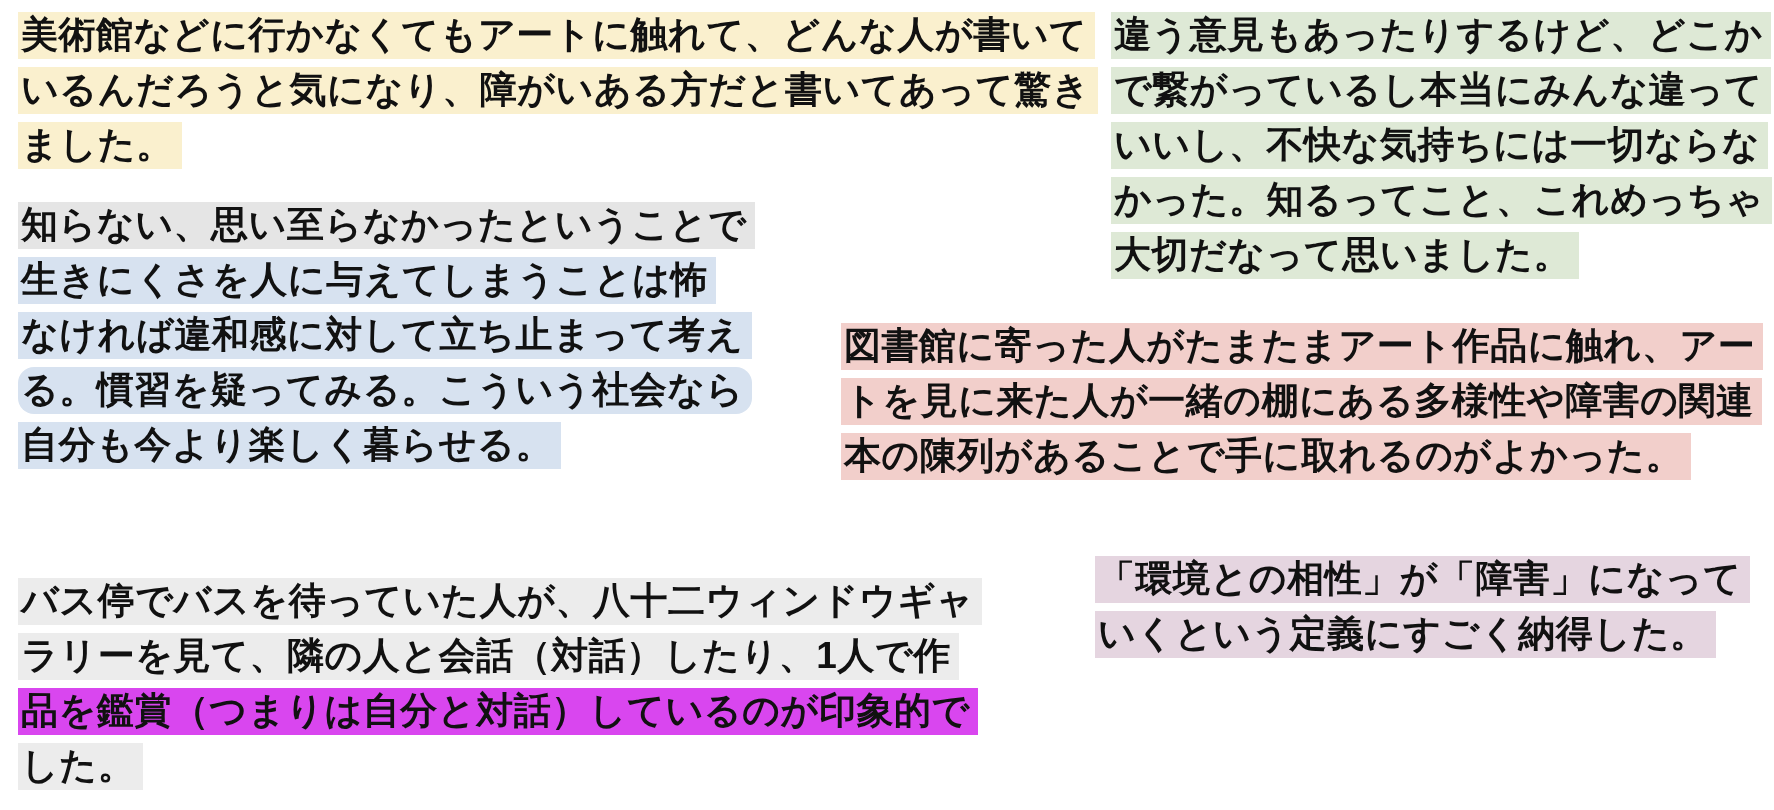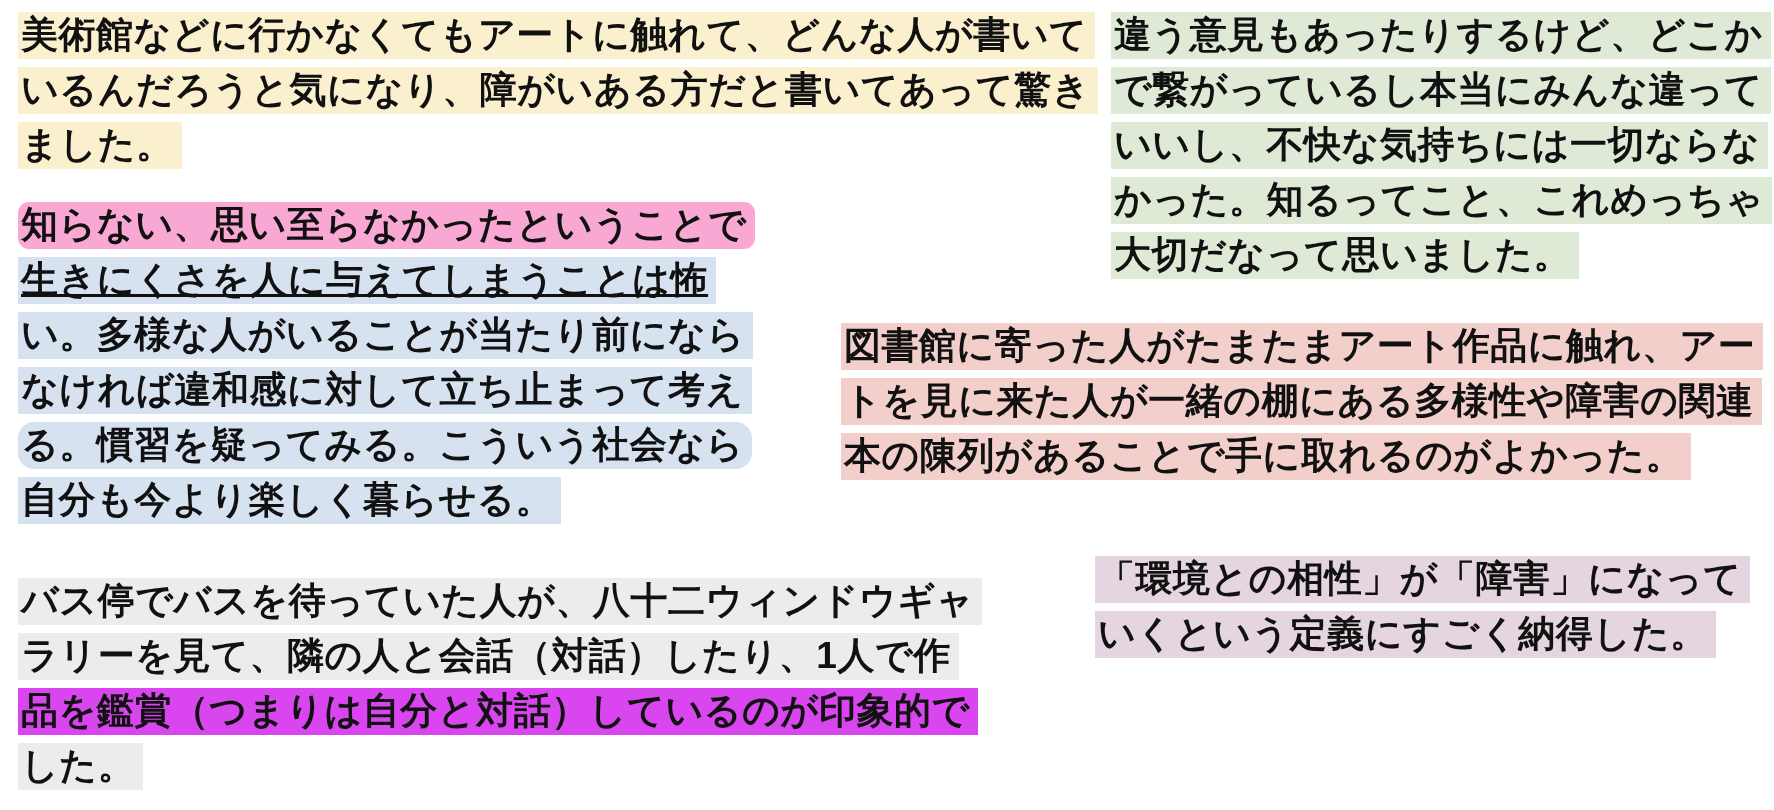--- a/index.html
+++ b/index.html
@@ -42,23 +42,22 @@
 
 <div id="canvas">
 
   <div class="quote-block" id="quote-museum">
     <span class="quote-line" style="background-color: rgb(250, 240, 206);">美術館などに行かなくてもアートに触れて、どんな人が書いて</span>
     <span class="quote-line" style="background-color: rgb(250, 240, 206);">いるんだろうと気になり、障がいある方だと書いてあって驚き</span>
     <span class="quote-line" style="background-color: rgb(250, 240, 206);">ました。</span>
   </div>
 
   <div class="quote-block" id="quote-not-knowing">
-    <span class="quote-line" style="background-color: #f9a8d4; border-radius: 11px;">知らない、思い至らなかったということで</span>
-    <span class="quote-line" style="background-color: rgb(215, 226, 240); text-decoration: underline;">生きにくさを人に与えてしまうことは怖</span>
-    <span class="quote-line" style="background-color: rgb(215, 226, 240);">い。多様な人がいることが当たり前になら</span>
+    <span class="quote-line" style="background-color: #e5e5e5;">知らない、思い至らなかったということで</span>
+    <span class="quote-line" style="background-color: rgb(215, 226, 240);">生きにくさを人に与えてしまうことは怖</span>
     <span class="quote-line" style="background-color: rgb(215, 226, 240);">なければ違和感に対して立ち止まって考え</span>
     <span class="quote-line" style="background-color: rgb(215, 226, 240); border-radius: 16px;">る。慣習を疑ってみる。こういう社会なら</span>
     <span class="quote-line" style="background-color: rgb(215, 226, 240);">自分も今より楽しく暮らせる。</span>
   </div>
 
   <div class="quote-block" id="quote-bus-stop">
     <span class="quote-line" style="background-color: rgb(236, 236, 236);">バス停でバスを待っていた人が、八十二ウィンドウギャ</span>
     <span class="quote-line" style="background-color: rgb(236, 236, 236);">ラリーを見て、隣の人と会話（対話）したり、1人で作</span>
     <span class="quote-line" style="background-color: #d946ef;">品を鑑賞（つまりは自分と対話）しているのが印象的で</span>
     <span class="quote-line" style="background-color: rgb(236, 236, 236);">した。</span>

